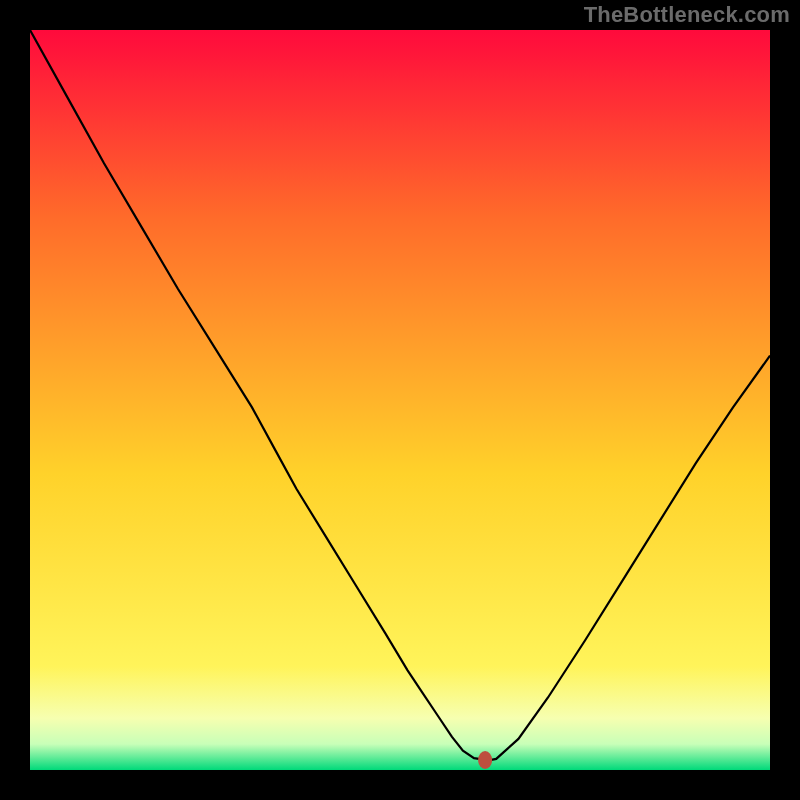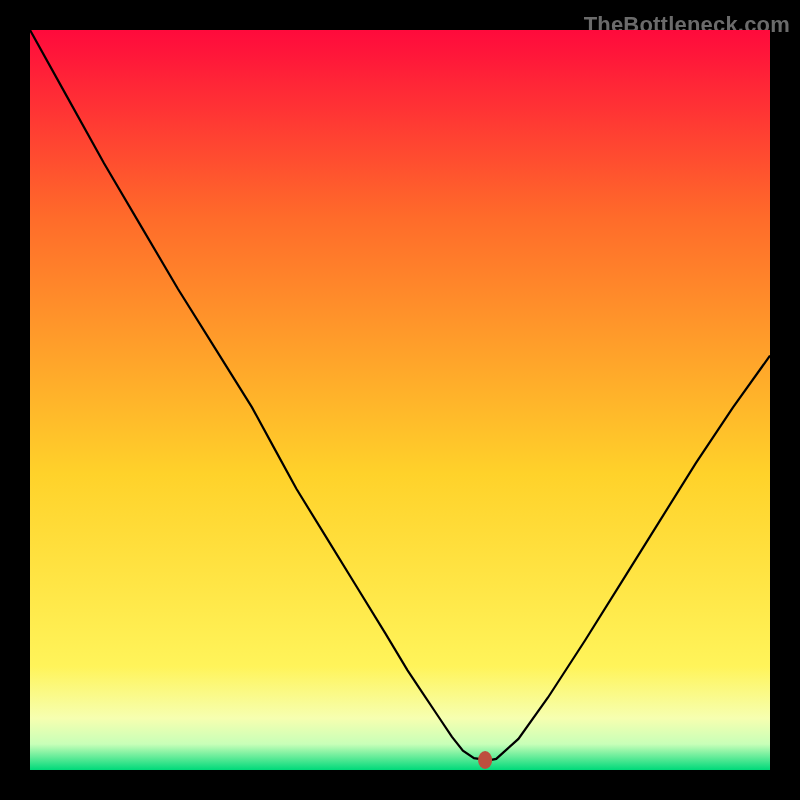--- a/index.html
+++ b/index.html
@@ -12,21 +12,21 @@
     font-family: Arial, Helvetica, sans-serif;
   }
   .outer {
     position: relative;
     width: 800px;
     height: 800px;
     background: #000;
   }
   .watermark {
     position: absolute;
-    top: 12px;
+    top: 2px;
     right: 10px;
     color: #6b6b6b;
     font-size: 22px;
     font-weight: bold;
     letter-spacing: 0.2px;
     text-align: right;
   }
   .plot {
     position: absolute;
     left: 30px;

